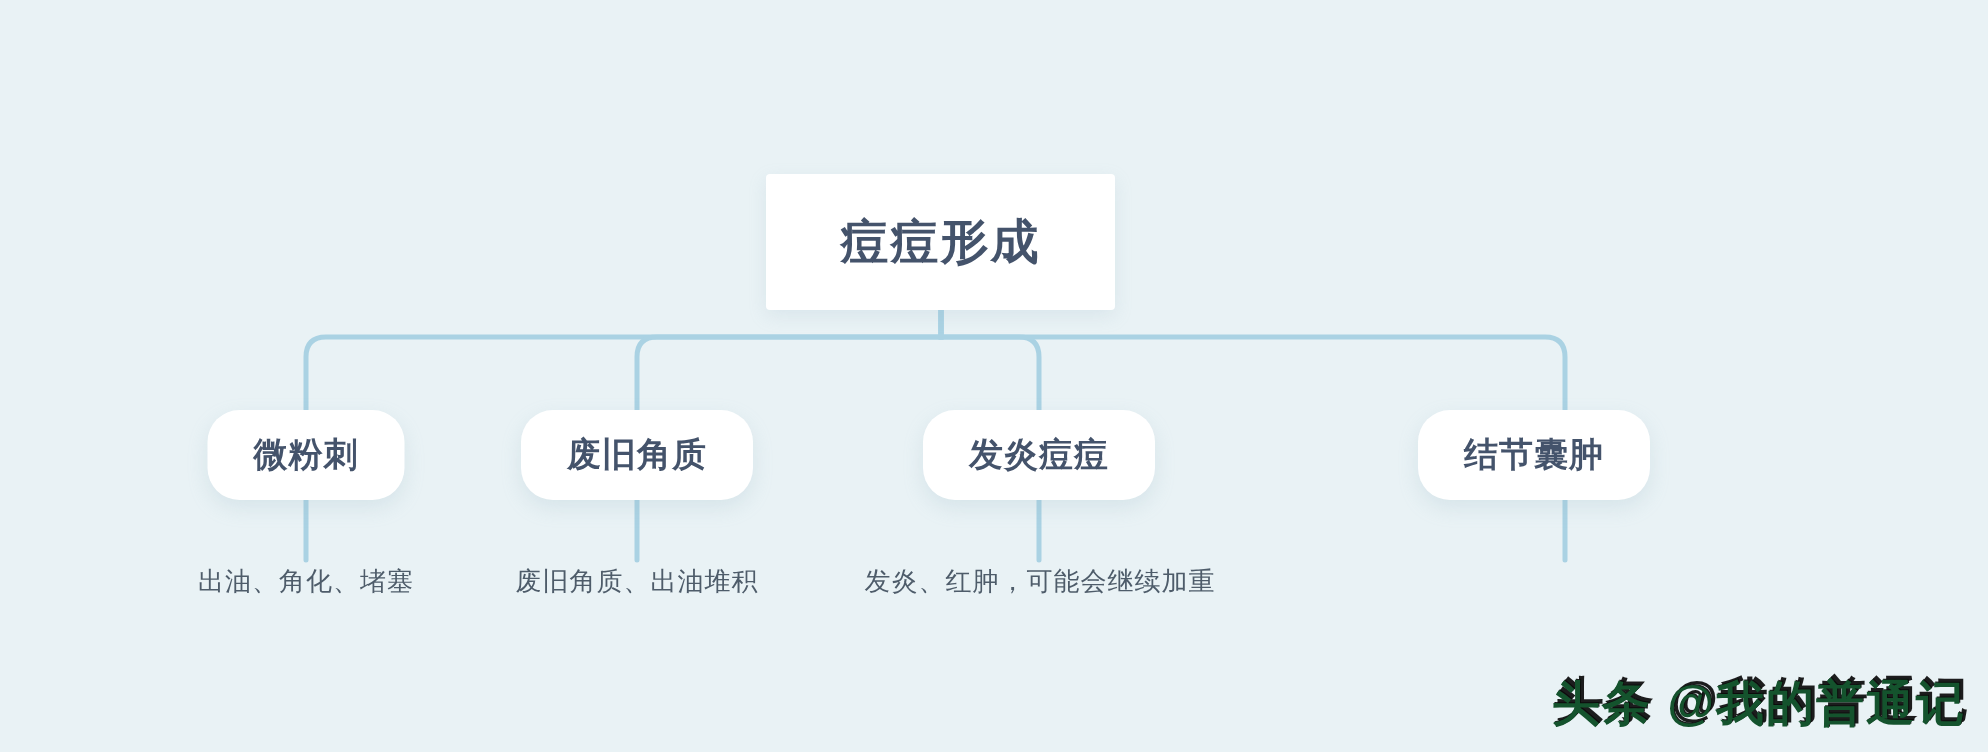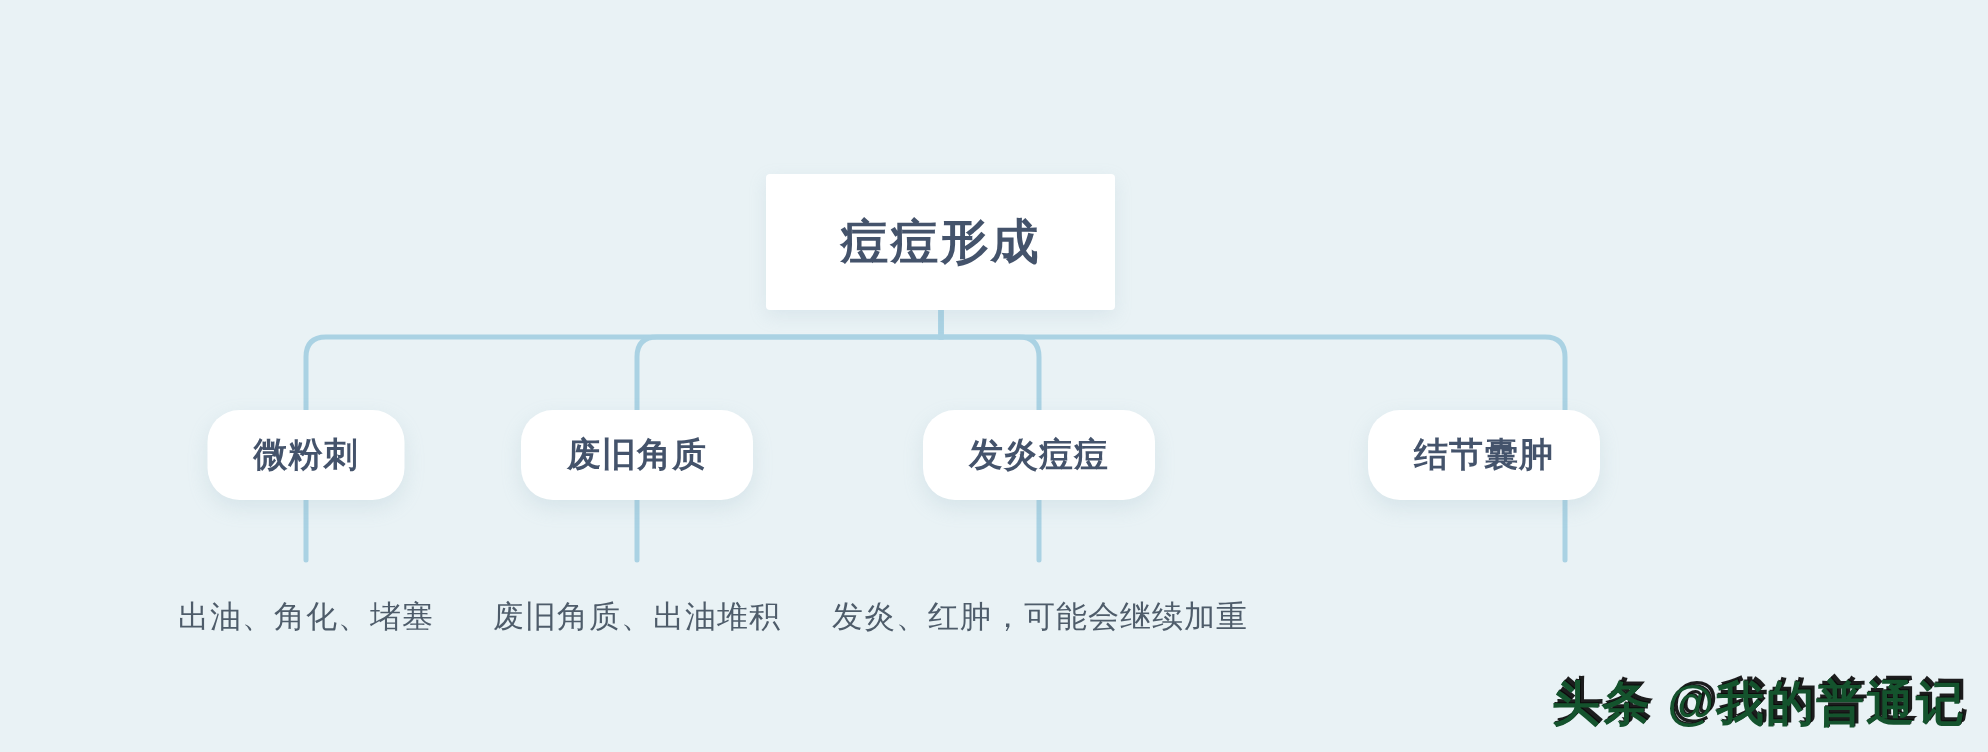--- a/index.html
+++ b/index.html
@@ -29,23 +29,23 @@
     display:inline-flex;align-items:center;justify-content:center;
     padding:0 46px;
     box-shadow:0 8px 20px rgba(150,180,195,0.22);
     z-index:2;white-space:nowrap;
   }
   .branch-label{
     font-size:34px;font-weight:700;color:var(--node-text,#44536b);
     letter-spacing:1px;
   }
   .branch-note{
-    position:absolute;top:596px;
+    position:absolute;top:564px;
     transform:translateX(-50%);
-    font-size:31px;font-weight:400;color:var(--note-text,#4e5c6a);
+    font-size:26px;font-weight:400;color:var(--note-text,#4e5c6a);
     letter-spacing:1px;white-space:nowrap;z-index:2;
   }
   .watermark{
     position:absolute;right:22px;bottom:16px;
     font-size:48px;font-weight:700;
     color:#14532d;
     text-shadow:4px -4px 0 rgba(10,10,10,0.92), 1px -1px 0 rgba(10,10,10,0.92);
     letter-spacing:2px;white-space:nowrap;z-index:3;
   }
 </style>
@@ -69,21 +69,21 @@
 
   <div class="branch-node" style="left:306px">
     <span class="branch-label">微粉刺</span>
   </div>
   <div class="branch-node" style="left:637px">
     <span class="branch-label">废旧角质</span>
   </div>
   <div class="branch-node" style="left:1039px">
     <span class="branch-label">发炎痘痘</span>
   </div>
-  <div class="branch-node" style="left:1484px">
+  <div class="branch-node" style="left:1534px">
     <span class="branch-label">结节囊肿</span>
   </div>
 
   <div class="branch-note" style="left:306px">出油、角化、堵塞</div>
   <div class="branch-note" style="left:637px">废旧角质、出油堆积</div>
   <div class="branch-note" style="left:1040px">发炎、红肿，可能会继续加重</div>
 
   <div class="watermark">头条 @我的普通记</div>
 
 </div>

